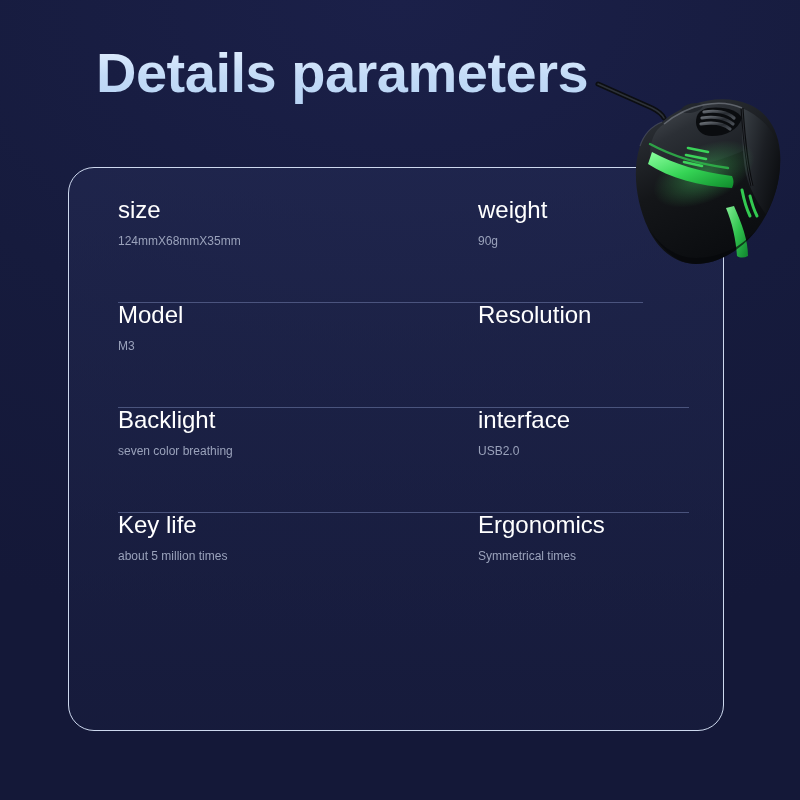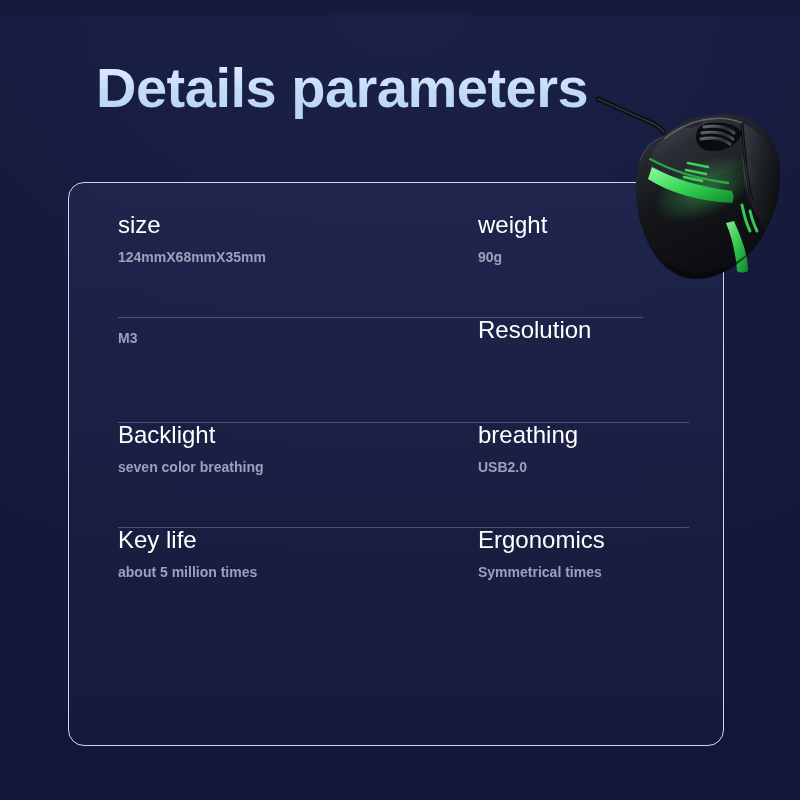--- a/index.html
+++ b/index.html
@@ -7,21 +7,20 @@
   body {
     background:#161b3d;
     font-family:"Liberation Sans", sans-serif;
     overflow:hidden;
     position:relative;
   }
   .page {
     position:absolute; inset:0;
     background:
       radial-gradient(120% 80% at 50% 0%, #1b2049 0%, #161b3d 55%, #141838 100%);
-    margin-top: 15px;
   }
 
   
   .title {
     position:absolute;
     left:96px; top:40px;
     font-size:56px;
     font-weight:bold;
     letter-spacing:-0.5px;
     background:linear-gradient(180deg,#e8f2ff 0%,#c3dbf7 55%,#b7d3f4 100%);
@@ -31,21 +30,21 @@
     -webkit-text-fill-color:transparent;
     white-space:nowrap;
   }
 
   
   .card {
     position:absolute;
     left:68px; top:167px;
     width:656px; height:564px;
     border:1px solid #cdd8ee;
-    border-radius:16px;
+    border-radius:26px;
     background:linear-gradient(180deg, rgba(36,43,84,0.55) 0%, rgba(26,32,66,0.35) 100%);
   }
 
   .rows {
     position:absolute;
     left:0; top:0; right:0; bottom:0;
     padding:30px 34px 0 49px;
   }
 
   .row {
@@ -62,22 +61,22 @@
   .label {
     color:#ffffff;
     font-size:24px;
     font-weight:400;
     line-height:1;
     white-space:nowrap;
   }
   .value {
     margin-top:13px;
     color:#9aa2bb;
-    font-size:14px;
-    font-weight:700;
+    font-size:12px;
+    font-weight:400;
     line-height:1;
     white-space:nowrap;
   }
 
   .divider {
     position:absolute;
     left:0; right:0;
     bottom:0;
     height:1px;
     background:#5b6690;
@@ -112,36 +111,37 @@
         </div>
         <div class="cell right">
           <div class="label">weight</div>
           <div class="value">90g</div>
         </div>
         <div class="divider"></div>
       </div>
 
       <div class="row">
         <div class="cell left">
+          <div class="label">Model</div>
           <div class="value">M3</div>
         </div>
         <div class="cell right">
           <div class="label">Resolution</div>
         </div>
         <div class="divider"></div>
       </div>
 
 
       <div class="row">
         <div class="cell left">
           <div class="label">Backlight</div>
           <div class="value">seven color breathing</div>
         </div>
         <div class="cell right">
-          <div class="label">breathing</div>
+          <div class="label">interface</div>
           <div class="value">USB2.0</div>
         </div>
         <div class="divider"></div>
       </div>
 
       <div class="row no-rule">
         <div class="cell left">
           <div class="label">Key life</div>
           <div class="value">about 5 million times</div>
         </div>

